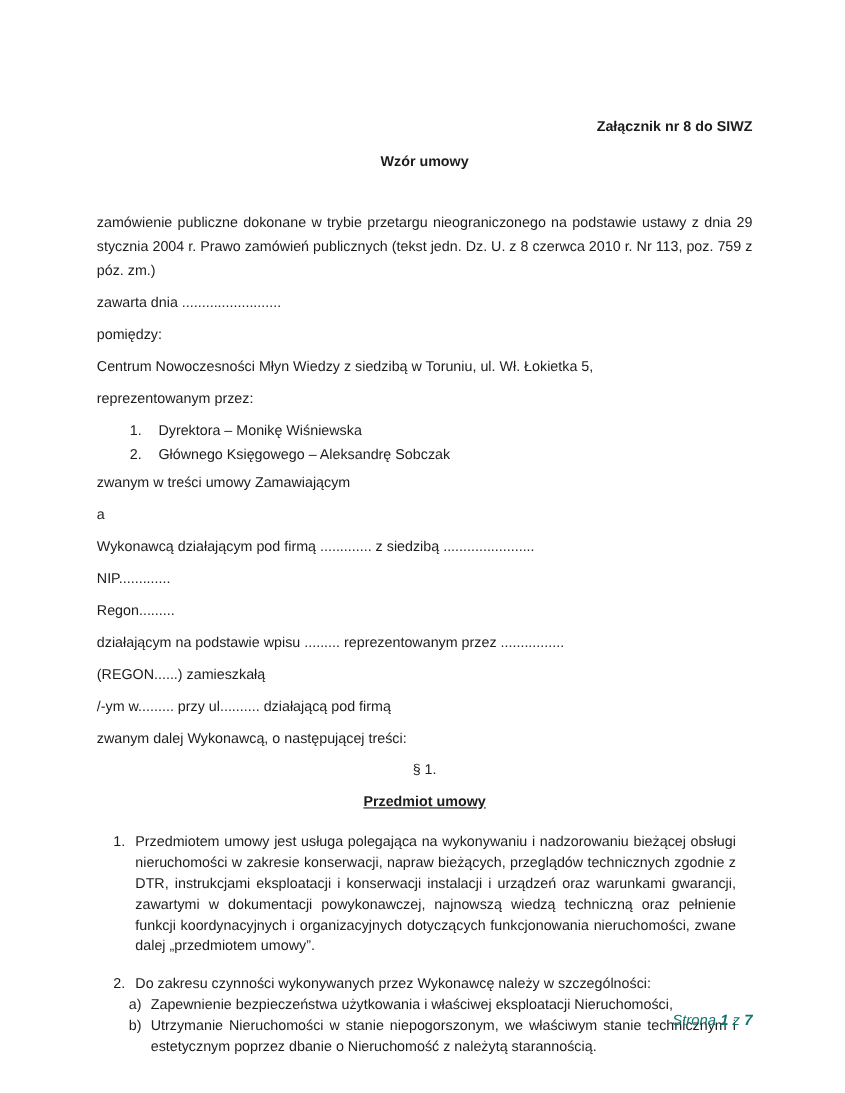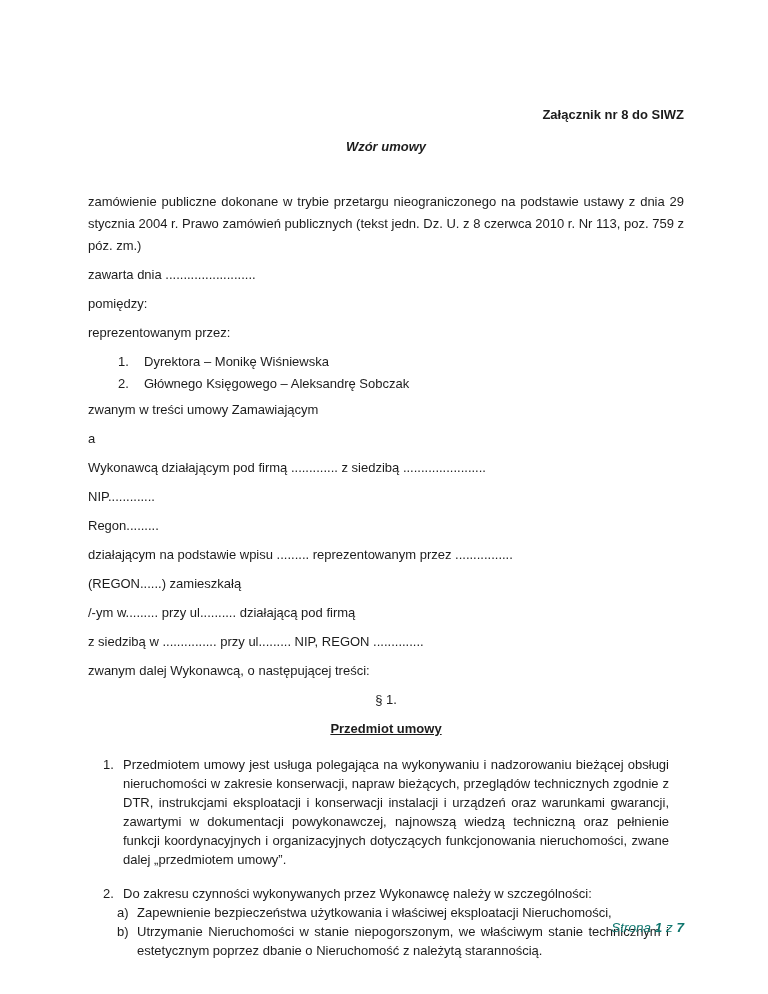--- a/index.html
+++ b/index.html
@@ -24,21 +24,20 @@
   .attachment {
     text-align: right;
     font-weight: bold;
     margin: 0 0 10px 0;
   }
   .title {
     text-align: center;
     font-weight: bold;
     font-size: 13px;
     margin: 0 0 33px 0;
-    font-style: italic;
   }
   .p {
     margin: 0 0 7px 0;
   }
   .justify {
     text-align: justify;
   }
   .center {
     text-align: center;
   }
@@ -104,20 +103,21 @@
   <div class="attachment">Załącznik nr 8 do SIWZ</div>
 
   <div class="title">Wzór umowy</div>
 
   <p class="p justify">zamówienie publiczne dokonane w trybie przetargu nieograniczonego na podstawie ustawy z dnia 29 stycznia 2004 r. Prawo zamówień publicznych (tekst jedn. Dz. U. z 8 czerwca 2010 r. Nr 113, poz. 759 z póz. zm.)</p>
 
   <p class="p">zawarta dnia .........................</p>
 
   <p class="p">pomiędzy:</p>
 
+  <p class="p">Centrum Nowoczesności Młyn Wiedzy z siedzibą w Toruniu, ul. Wł. Łokietka 5,</p>
 
   <p class="p">reprezentowanym przez:</p>
 
   <div class="rep-list">
     <div class="rep-item">
       <span class="rep-num">1.</span>
       <span>Dyrektora – Monikę Wiśniewska</span>
     </div>
     <div class="rep-item">
       <span class="rep-num">2.</span>
@@ -134,21 +134,20 @@
   <p class="p">NIP.............</p>
 
   <p class="p">Regon.........</p>
 
   <p class="p">działającym na podstawie wpisu ......... reprezentowanym przez ................</p>
 
   <p class="p">(REGON......) zamieszkałą</p>
 
   <p class="p">/-ym w......... przy ul.......... działającą pod firmą</p>
 
-  <p class="p">z siedzibą w ............... przy ul......... NIP,  REGON ..............</p>
 
   <p class="p">zwanym dalej Wykonawcą, o następującej treści:</p>
 
   <p class="p center">§ 1.</p>
 
   <p class="p center"><span class="section-title-text">Przedmiot umowy</span></p>
 
   <div class="main-list">
 
     <div class="main-item justify">

